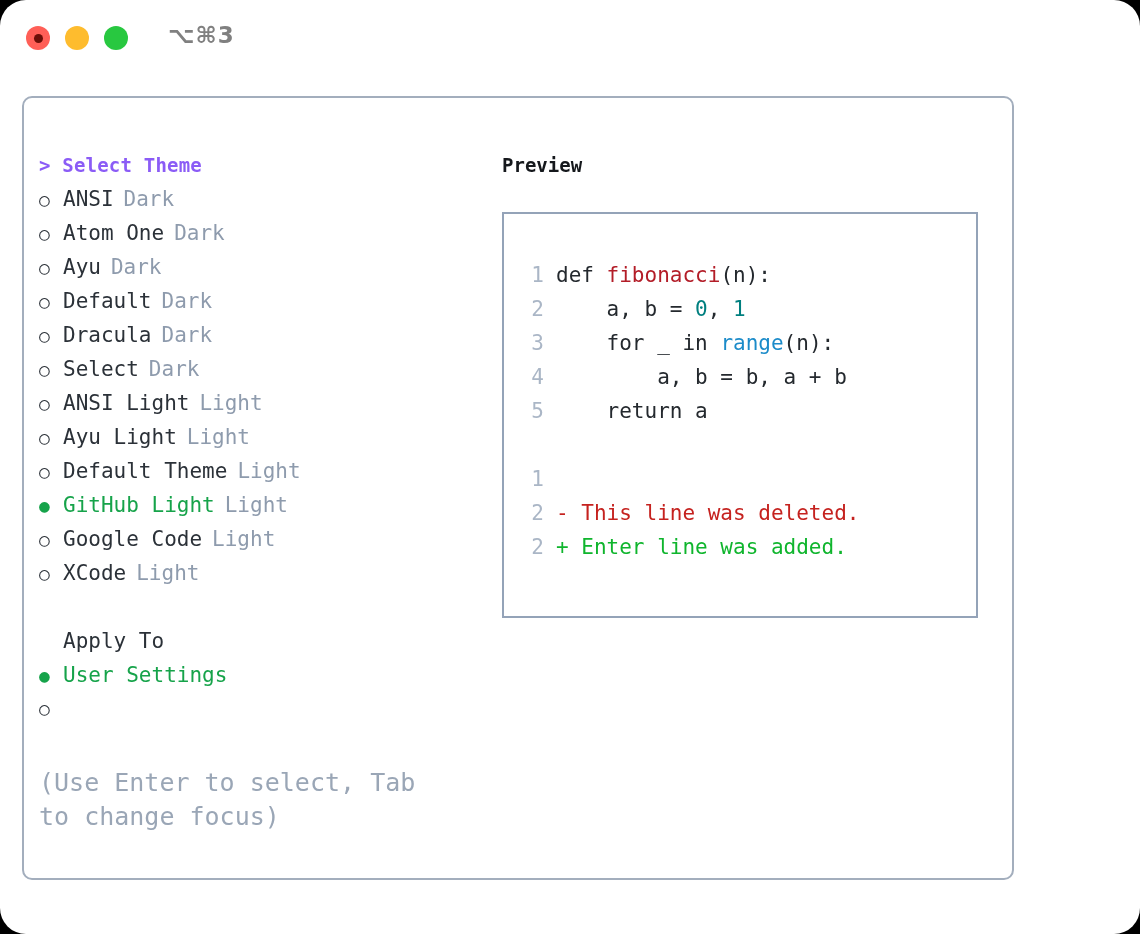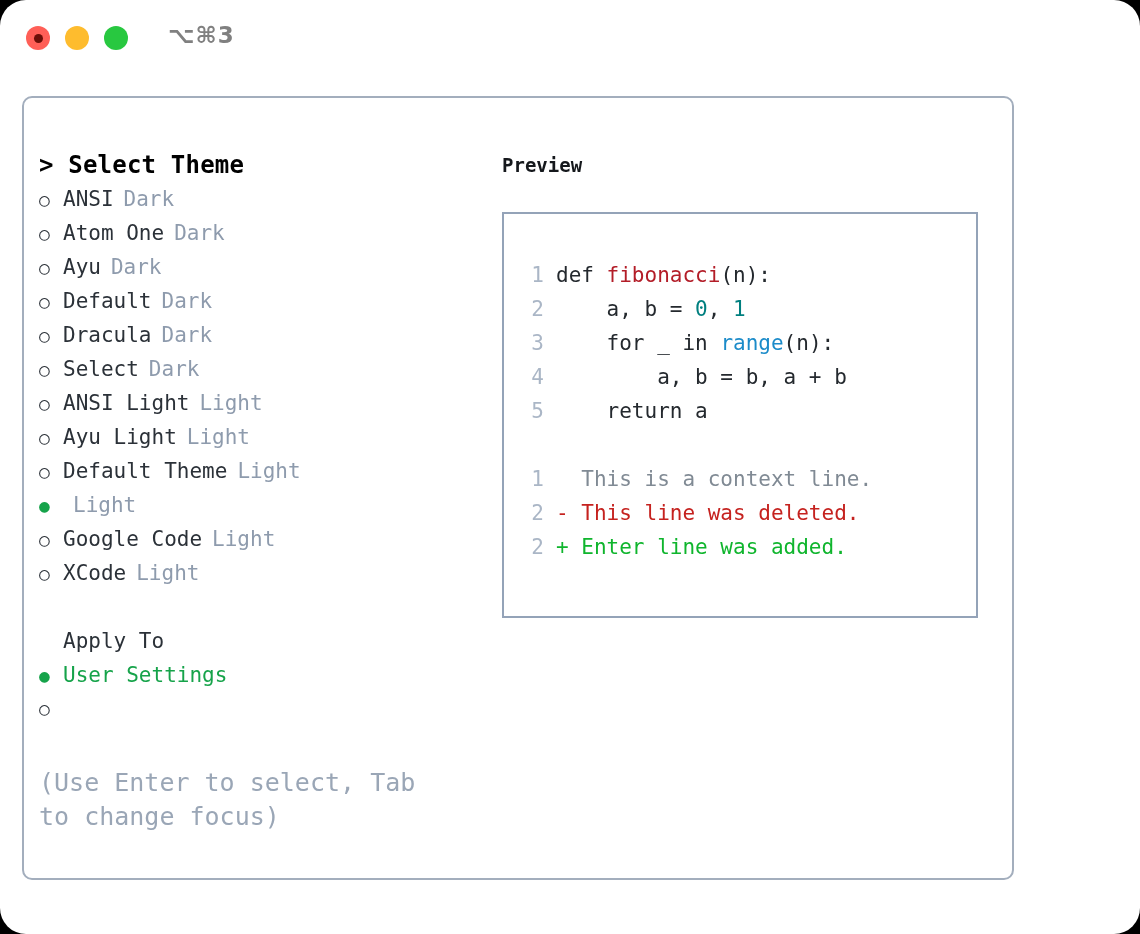--- a/index.html
+++ b/index.html
@@ -94,23 +94,23 @@
 
   
   .left-col {
     position: absolute;
     left: 15px;
     top: 50px;
     width: 450px;
   }
 
   .panel-title {
-    font-size: 24px;
+    font-size: 19px;
     font-weight: 700;
-    color: #000000;
+    color: #8b5cf6;
     letter-spacing: 0.2px;
     white-space: pre;
     line-height: 34px;
     height: 34px;
   }
 
   .opt-row {
     display: flex;
     align-items: baseline;
     line-height: 34px;
@@ -232,21 +232,21 @@
         <div id="theme-list">
             <div class="opt-row"><span class="bullet">○</span><span class="opt-label">ANSI</span><span class="opt-badge">Dark</span></div>
             <div class="opt-row"><span class="bullet">○</span><span class="opt-label">Atom One</span><span class="opt-badge">Dark</span></div>
             <div class="opt-row"><span class="bullet">○</span><span class="opt-label">Ayu</span><span class="opt-badge">Dark</span></div>
             <div class="opt-row"><span class="bullet">○</span><span class="opt-label">Default</span><span class="opt-badge">Dark</span></div>
             <div class="opt-row"><span class="bullet">○</span><span class="opt-label">Dracula</span><span class="opt-badge">Dark</span></div>
             <div class="opt-row"><span class="bullet">○</span><span class="opt-label">Select</span><span class="opt-badge">Dark</span></div>
             <div class="opt-row"><span class="bullet">○</span><span class="opt-label">ANSI Light</span><span class="opt-badge">Light</span></div>
             <div class="opt-row"><span class="bullet">○</span><span class="opt-label">Ayu Light</span><span class="opt-badge">Light</span></div>
             <div class="opt-row"><span class="bullet">○</span><span class="opt-label">Default Theme</span><span class="opt-badge">Light</span></div>
-            <div class="opt-row selected"><span class="bullet sel">●</span><span class="opt-badge">Light</span></div>
+            <div class="opt-row selected"><span class="bullet sel">●</span><span class="opt-label">GitHub Light</span><span class="opt-badge">Light</span></div>
             <div class="opt-row"><span class="bullet">○</span><span class="opt-label">Google Code</span><span class="opt-badge">Light</span></div>
             <div class="opt-row"><span class="bullet">○</span><span class="opt-label">XCode</span><span class="opt-badge">Light</span></div>
           </div>
 
         <div class="spacer-sm"></div>
 
         <div class="section-head">
           <span class="bullet">○</span>
           <span>Apply To</span>
         </div>
@@ -265,21 +265,21 @@
         <div class="preview-box">
           <div id="code-block">
               <div class="code-line"><span class="ln">1</span><span class="code-txt"><span class="tok-plain">def </span><span class="tok-fn">fibonacci</span><span class="tok-plain">(n):</span></span></div>
               <div class="code-line"><span class="ln">2</span><span class="code-txt"><span class="tok-plain">    a, b = </span><span class="tok-num">0</span><span class="tok-plain">, </span><span class="tok-num">1</span></span></div>
               <div class="code-line"><span class="ln">3</span><span class="code-txt"><span class="tok-plain">    for _ in </span><span class="tok-call">range</span><span class="tok-plain">(n):</span></span></div>
               <div class="code-line"><span class="ln">4</span><span class="code-txt"><span class="tok-plain">        a, b = b, a + b</span></span></div>
               <div class="code-line"><span class="ln">5</span><span class="code-txt"><span class="tok-plain">    return a</span></span></div>
             </div>
           <div class="blank-line"></div>
           <div id="diff-block">
-              <div class="code-line"><span class="ln">1</span><span class="diff-ctx">  This is a context line.</span></div>
+              <div class="code-line"><span class="ln">1</span></div>
               <div class="code-line"><span class="ln">2</span><span class="diff-del">- This line was deleted.</span></div>
               <div class="code-line"><span class="ln">2</span><span class="diff-add">+ Enter line was added.</span></div>
             </div>
         </div>
       </div>
 
     </div>
   </div>
 </div>
 

